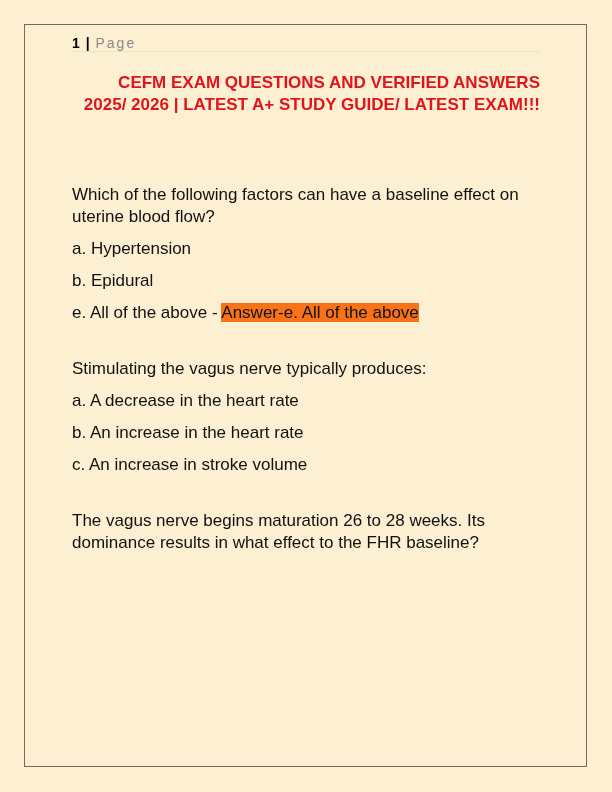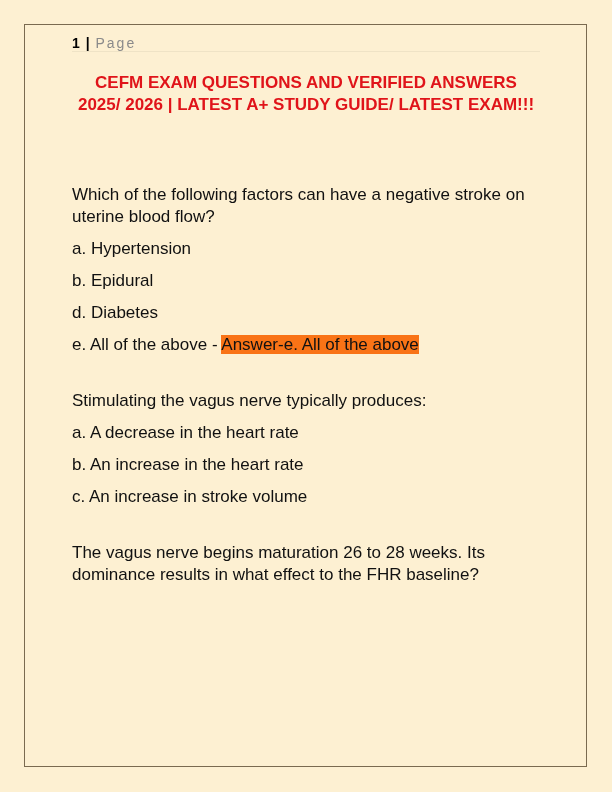--- a/index.html
+++ b/index.html
@@ -2,45 +2,44 @@
 <html><head>
 <meta charset="utf-8">
 <style>
   html, body { margin:0; padding:0; }
   body { width:612px; height:792px; background:#fdf0d2; position:relative; overflow:hidden; font-family:"Liberation Sans", sans-serif; }
   .page-border { position:absolute; left:24px; top:24px; width:563px; height:743px; border:1px solid #7a6a50; box-sizing:border-box; }
   .header { position:absolute; left:72px; top:35px; width:468px; height:16px; border-bottom:1px solid #efe3c6; font-size:14px; color:#000; }
   .header .num { font-weight:bold; }
   .header .sep { font-weight:bold; margin:0 2px; }
   .header .lbl { color:#8a8a8a; letter-spacing:2px; }
-  .title { position:absolute; left:72px; top:72px; width:468px; text-align:center; color:#e0141a; font-weight:bold; font-size:17px; line-height:22px; }
+  .title { position:absolute; left:72px; top:72px; width:468px; text-align:right; color:#e0141a; font-weight:bold; font-size:17px; line-height:22px; }
   .content { position:absolute; left:72px; top:184px; width:470px; font-size:17px; color:#111; }
   .q { line-height:22px; margin:0 0 10px 0; }
   .opt { line-height:22px; margin:0 0 10px 0; }
   .gap { height:24px; }
   .hl { background:#f97316; }
 </style>
 </head>
 <body>
 
 <div class="page-border"></div>
 
 <div class="header">
   <span class="num">1</span>
   <span class="sep">|</span>
   <span class="lbl">Page</span>
 </div>
 
 <div class="title">CEFM EXAM QUESTIONS AND VERIFIED ANSWERS 2025/ 2026 | LATEST A+ STUDY GUIDE/ LATEST EXAM!!!</div>
 
 <div class="content">
-  <div class="q">Which of the following factors can have a negative stroke on uterine blood flow?</div>
+  <div class="q">Which of the following factors can have a baseline effect on uterine blood flow?</div>
   <div class="opt">a. Hypertension</div>
   <div class="opt">b. Epidural</div>
-  <div class="opt">d. Diabetes</div>
   <div class="opt"><span>e. All of the above - </span><span class="hl">Answer-e. All of the above</span></div>
   <div class="gap"></div>
 
   <div class="q">Stimulating the vagus nerve typically produces:</div>
   <div class="opt">a. A decrease in the heart rate</div>
   <div class="opt">b. An increase in the heart rate</div>
   <div class="opt">c. An increase in stroke volume</div>
   <div class="gap"></div>
 
   <div class="q">The vagus nerve begins maturation 26 to 28 weeks. Its dominance results in what effect to the FHR baseline?</div>

